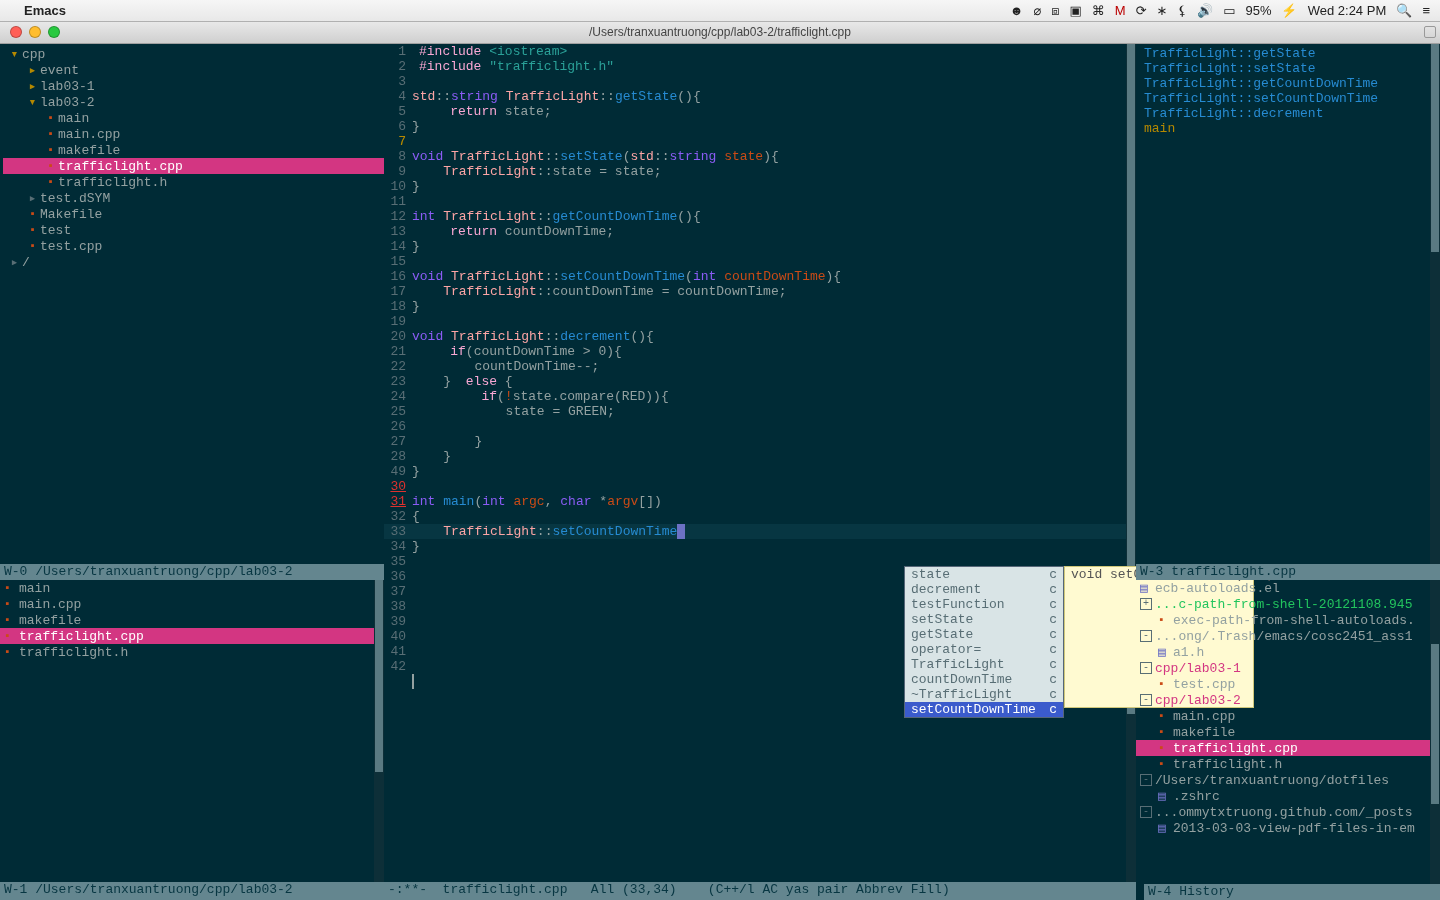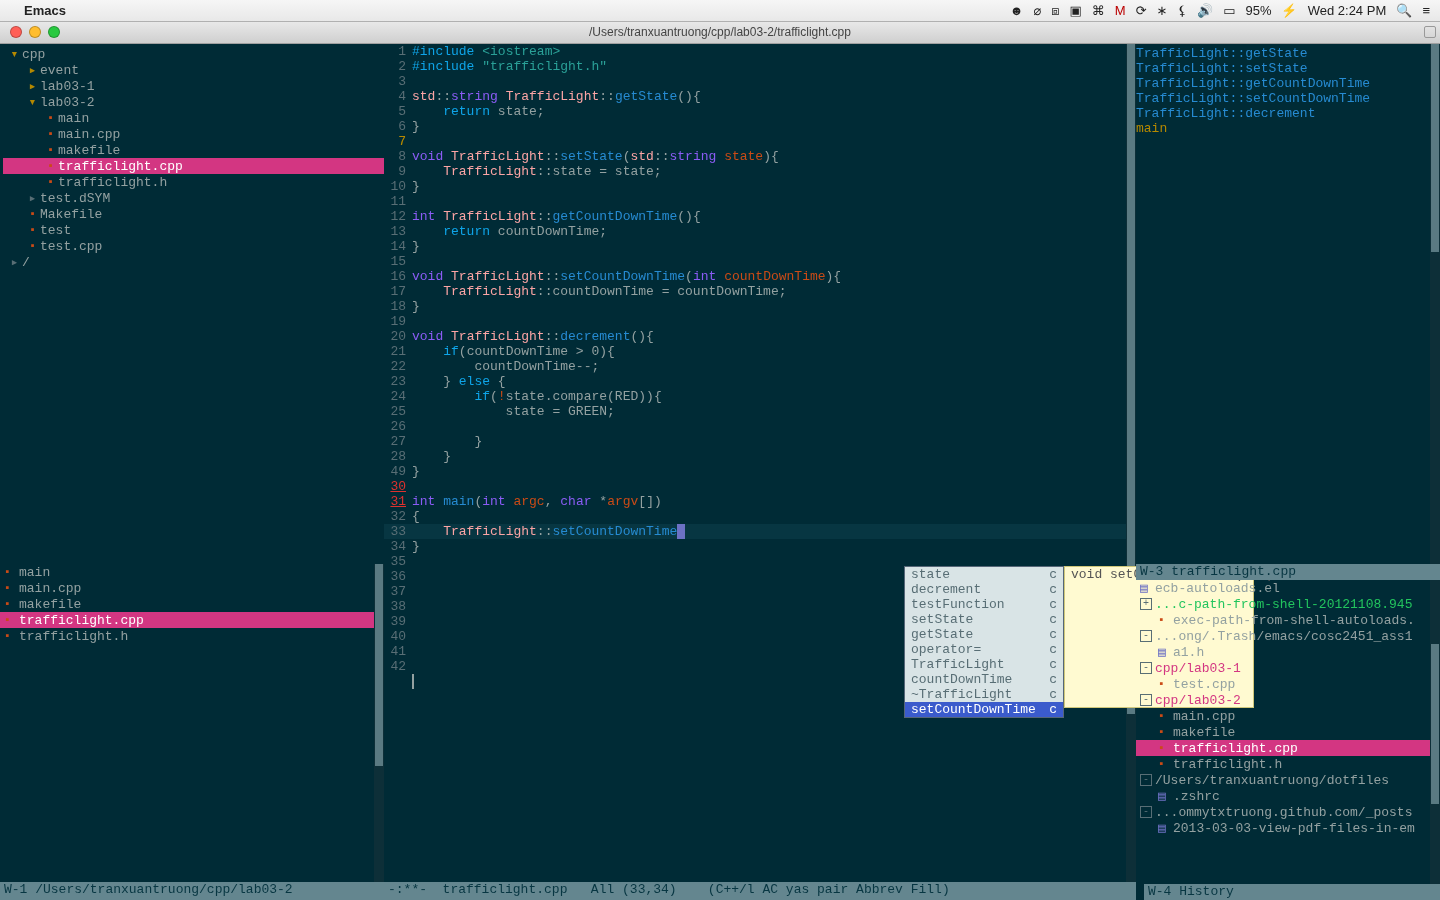--- a/index.html
+++ b/index.html
@@ -51,41 +51,41 @@
 .tree-row.selected { background: #d33682; color: #fff; }
 
 .inline-header { background: #64868f; color: #073642; padding: 0 4px; height: 16px; line-height: 16px; white-space: pre; }
 
 .editor { position: relative; height: calc(100% - 18px); }
 .code-line { display: flex; }
 .gutter { width: 28px; text-align: right; padding-right: 6px; color: #586e75; }
 .gutter.warn { color: #b58900; }
 .gutter.err  { color: #dc322f; text-decoration: underline; }
 .src { white-space: pre; }
-.src .kw   { color: #0ea5e9; }
+.src .kw   { color: #f9a8d4; margin-left: 7px; }
 .src .type { color: #8b5cf6; }
 .src .fn   { color: #268bd2; }
 .src .ns   { color: #fca5a5; }
 .src .str  { color: #2aa198; }
 .src .var  { color: #cb4b16; }
 .cursor-block { display: inline-block; width: 8px; height: 15px; background: #6c71c4; vertical-align: bottom; }
 .cursor-thin  { display: inline-block; width: 2px; height: 15px; background: #93a1a1; vertical-align: bottom; }
 .hl-line { background: #073642; }
 
 .ac-popup { position: absolute; left: 520px; top: 522px; width: 160px;
   background: #d9e4e6; color: #586e75; border: 1px solid #567; }
 .ac-popup .row { display: flex; justify-content: space-between; padding: 0 6px; height: 15px; }
 .ac-popup .row.sel { background: #3b5bcc; color: #fff; }
 .ac-doc { position: absolute; left: 680px; top: 522px; width: 190px; height: 142px;
   background: #fffad1; color: #555; padding: 0 6px; border: 1px solid #cfc77a; white-space: pre; }
 
 .modeline { position: absolute; bottom: 0; left: 0; right: 0; height: 18px;
   background: #64868f; color: #073642; padding: 0 4px; display: flex; gap: 20px; white-space: pre; }
 
-.method-list { padding: 2px 0; color: #268bd2; font-family: Liberation Mono, monospace; }
+.method-list { padding: 2px 8px; color: #268bd2; font-family: Liberation Mono, monospace; }
 .method-list .m { color: #b58900; }
 
 .buffers-pane { flex: 1; overflow: hidden; }
 .buffers-pane .row { display: flex; align-items: center; height: 16px; padding-left: 4px; white-space: pre; }
 .buffers-pane .row .icon { width: 15px; }
 .buffers-pane .row.selected { background: #d33682; color: #fff; }
 .scrollbar-v { width: 10px; background: #0d2f38; position: absolute; top: 0; bottom: 0; right: 0; }
 .scrollbar-v .thumb { background: #5a7a82; position: absolute; left: 1px; right: 1px; }
 
 .leftstack { display: flex; flex-direction: column; height: 100%; }
@@ -147,20 +147,21 @@
           <div class="tree-row" style="padding-left: 40px;"><span class="icon file-icon">▪</span><span>main.cpp</span></div>
           <div class="tree-row" style="padding-left: 40px;"><span class="icon file-icon">▪</span><span>makefile</span></div>
           <div class="tree-row selected" style="padding-left: 40px;"><span class="icon file-icon">▪</span><span>trafficlight.cpp</span></div>
           <div class="tree-row" style="padding-left: 40px;"><span class="icon file-icon">▪</span><span>trafficlight.h</span></div>
           <div class="tree-row" style="padding-left: 22px;"><span class="icon folder-icon grey">▸</span><span>test.dSYM</span></div>
           <div class="tree-row" style="padding-left: 22px;"><span class="icon file-icon">▪</span><span>Makefile</span></div>
           <div class="tree-row" style="padding-left: 22px;"><span class="icon file-icon">▪</span><span>test</span></div>
           <div class="tree-row" style="padding-left: 22px;"><span class="icon file-icon">▪</span><span>test.cpp</span></div>
           <div class="tree-row" style="padding-left: 4px;"><span class="icon folder-icon grey">▸</span><span>/</span></div>
         </div>
+      <div class="inline-header">W-0 /Users/tranxuantruong/cpp/lab03-2</div>
       <div class="file-history" id="filehist">
         <div class="row">
             <span class="icon file-icon">▪</span>
             <span>main</span>
           </div>
           <div class="row">
             <span class="icon file-icon">▪</span>
             <span>main.cpp</span>
           </div>
           <div class="row">

